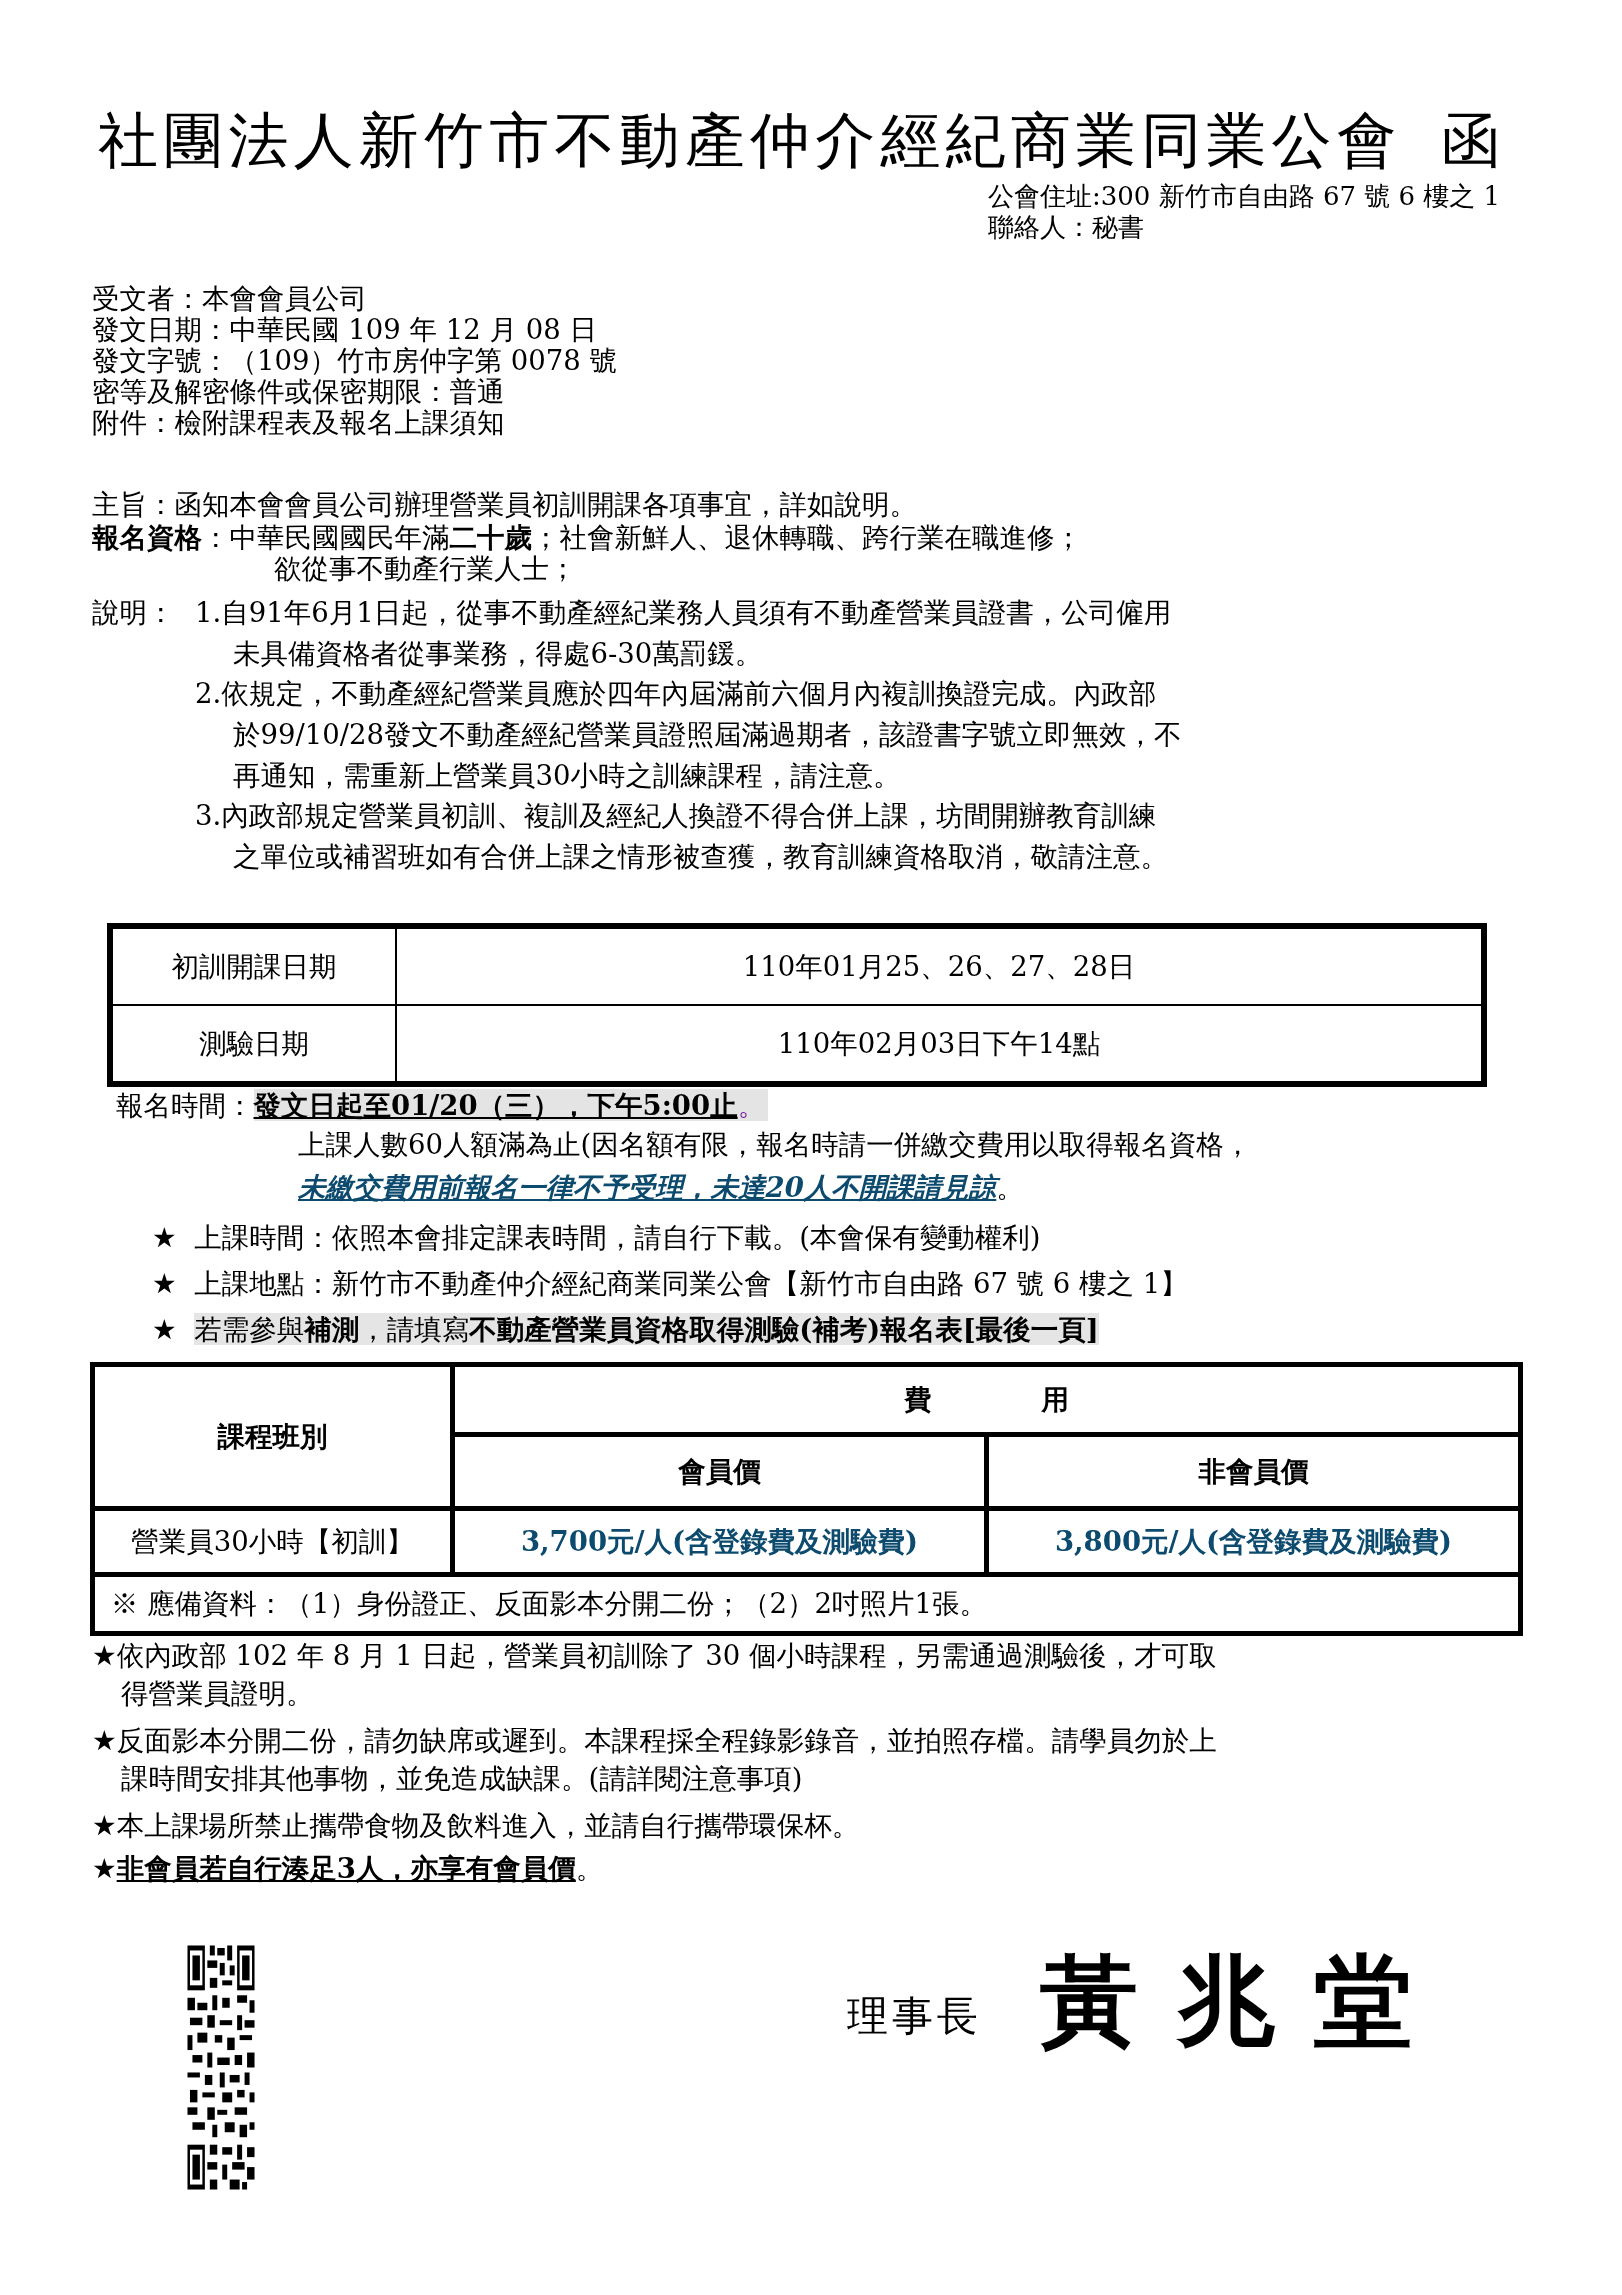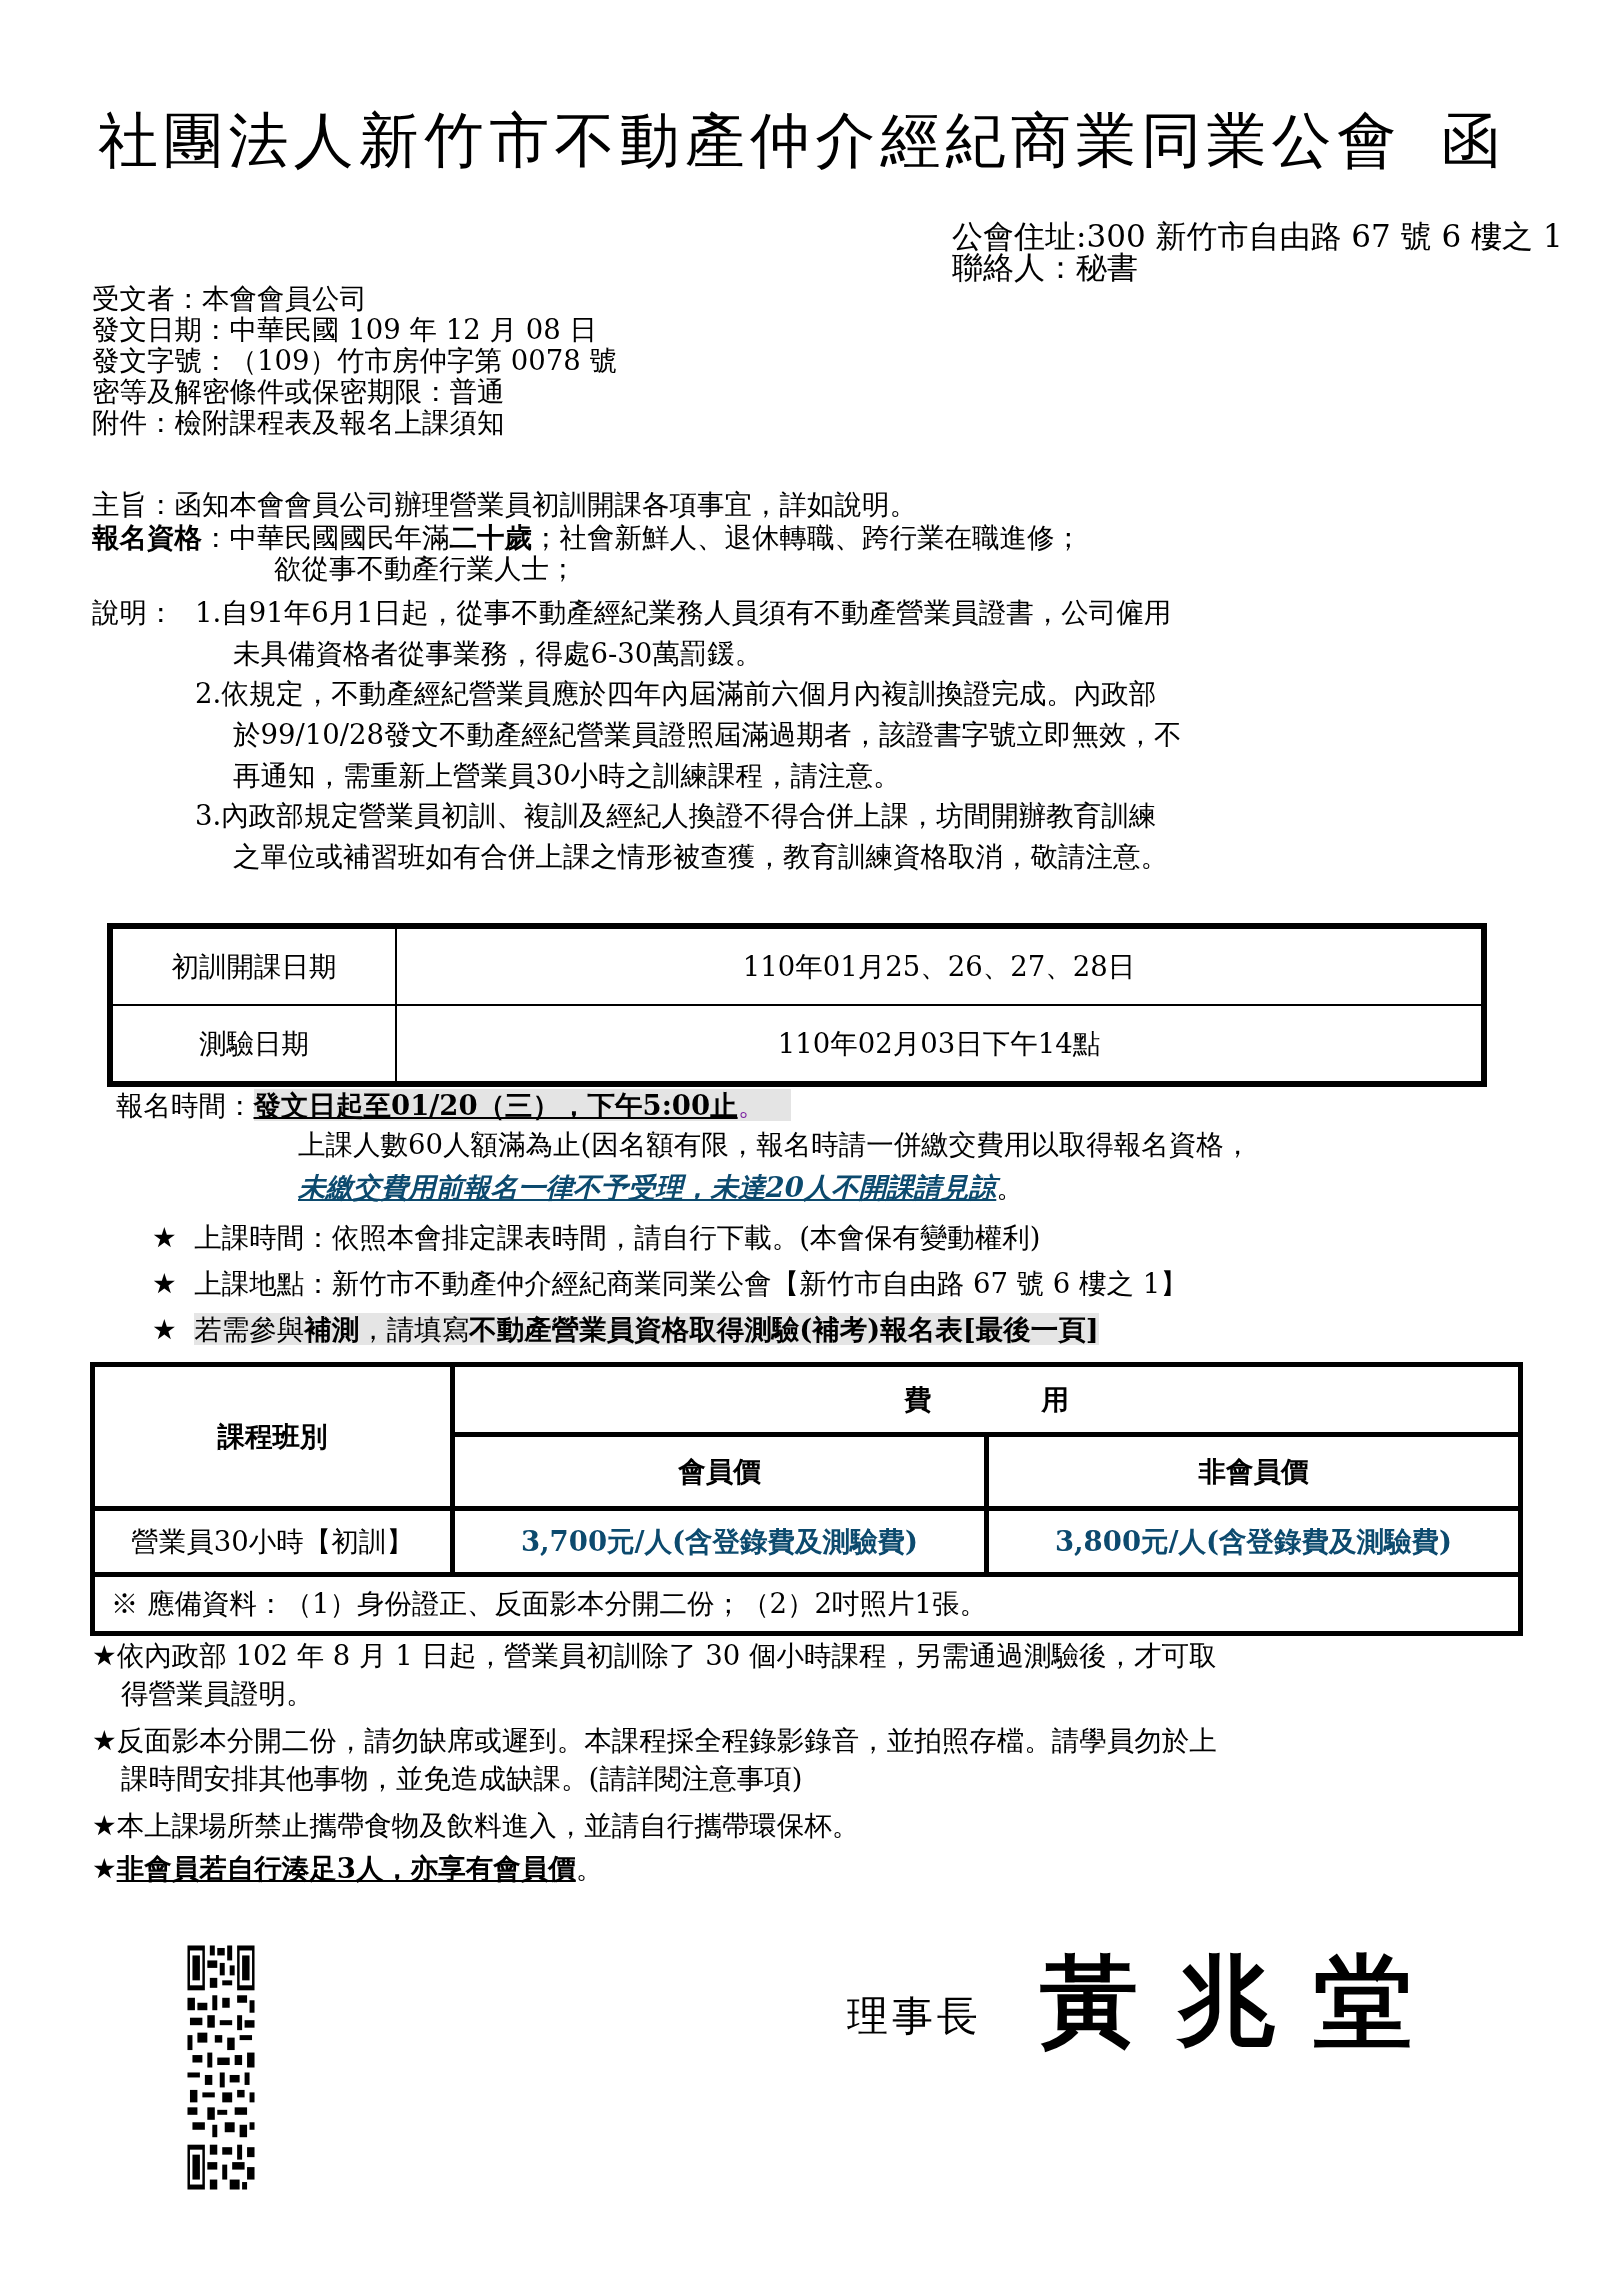--- a/index.html
+++ b/index.html
@@ -1,21 +1,21 @@
 <!DOCTYPE html>
 <html style="font-size:10.5px"><head>
 <meta charset="utf-8">
 <style>
   html, body { margin:0; padding:0; background:#ffffff; }
   body { width:1622px; height:2295px; position:relative; overflow:hidden;
          font-family:"DejaVu Serif","Liberation Serif",serif; color:#000; }
   .abs { position:absolute; white-space:nowrap; }
   .title { left:98px; top:98px; font-size:60px; letter-spacing:5.2px; line-height:85px; }
   .title .han { margin-left:39px; }
-  .hdr-info { left:952px; top:181px; font-size:31px; line-height:31px;margin-top:40px; }
+  .hdr-info { left:988px; top:181px; font-size:26px; line-height:31px; }
   .meta { left:92px; top:283px; font-size:27.5px; line-height:31px; }
   .para { font-size:27.5px; line-height:41px; }
   .red { color:#000000; }
   .bright-red { color:#0c4a6e; }
   .blue { color:#000000; }
   .bold { font-weight:bold; }
   .und { text-decoration:underline; }
   .grey-hl { background:#e4e4e4; }
   .yellow-hl { background:#e5e5e5; }
   .italic { font-style:italic; }
@@ -80,21 +80,21 @@
     <td>110年01月25、26、27、28日</td>
   </tr>
   <tr>
     <td class="lbl">測驗日期</td>
     <td>110年02月03日下午14點</td>
   </tr>
 </tbody>
   </table>
 
 <div class="abs" style="left:116px; top:1088px; font-size:27.5px; line-height:34px;">
-  <span>報名時間：</span><span class="grey-hl" style="padding-right:26px;"><span class="red bold und">發文日起至01/20（三），下午5:00止</span><span style="color:#7a1fa0;">。</span></span>
+  <span>報名時間：</span><span class="grey-hl" style="padding-right:3px;"><span class="red bold und">發文日起至01/20（三），下午5:00止</span><span style="color:#7a1fa0;">。</span></span>
 </div>
 <div class="abs" style="left:298px; top:1127px; font-size:27.5px; line-height:34px;">上課人數60人額滿為止(因名額有限，報名時請一併繳交費用以取得報名資格，</div>
 <div class="abs" style="left:298px; top:1170px; font-size:27.5px; line-height:34px;">
   <span class="bright-red bold italic und">未繳交費用前報名一律不予受理，未達20人不開課請見諒</span><span>。</span>
 </div>
 
 <div class="abs" style="left:152px; top:1218px; font-size:27.5px; line-height:38px;">
   <span class="star">★</span>&nbsp;&nbsp;<span>上課時間：依照本會排定課表時間，請自行下載。(本會保有變動權利)</span>
 </div>
 <div class="abs" style="left:152px; top:1264px; font-size:27.5px; line-height:38px;">

